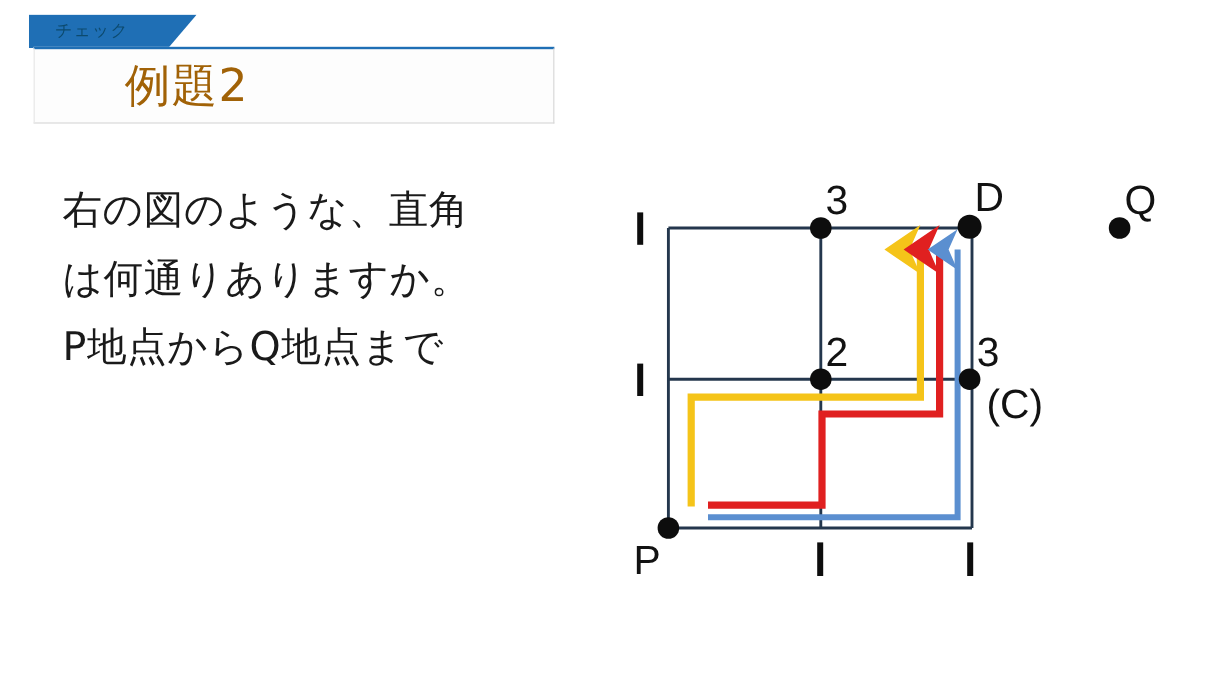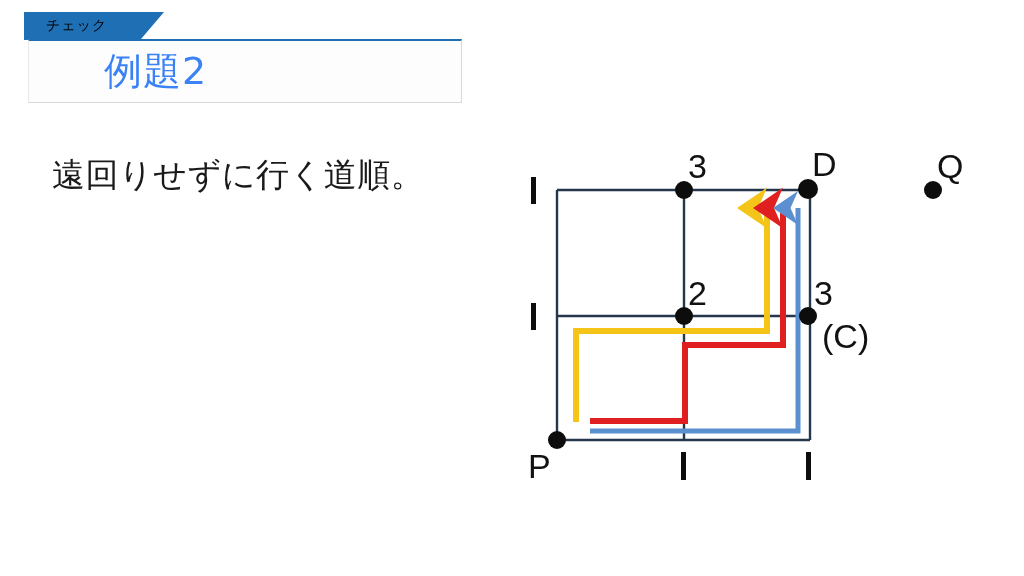--- a/index.html
+++ b/index.html
@@ -25,41 +25,41 @@
     position: absolute;
     left: 24px; top: 12px;
     width: 140px; height: 28px;
     background: #1f6fb5;
     clip-path: polygon(0 0, 100% 0, 83% 100%, 0 100%);
   }
   #tab-label {
     position: absolute;
     left: 46px; top: 17px;
     font-size: 14px;
-    color: #000000;
+    color: #0c4a6e;
     letter-spacing: 1px;
     font-family: Liberation Mono, monospace;
     white-space: nowrap;
   }
   #title-box {
     position: absolute;
     left: 28px; top: 39px;
     width: 434px; height: 64px;
     background: #fdfdfd;
     border-top: 2.5px solid #1f6fb5;
     border-right: 1px solid #d9d9d9;
     border-bottom: 1px solid #d9d9d9;
     border-left: 1px solid #e8e8e8;
     box-sizing: border-box;
   }
   #title-text {
     position: absolute;
     left: 104px; top: 46px;
     font-size: 38px;
-    color: #3b82f6;
+    color: #a16207;
     font-family: "DejaVu Sans", sans-serif;
     white-space: nowrap;
     letter-spacing: 1px;
   }
 
   
   #problem-text {
     position: absolute;
     left: 52px; top: 146px;
     width: 420px;
@@ -89,21 +89,23 @@
 <body>
 
 <div id="header-area">
   <div id="tab-shape"></div>
   <div id="tab-label">チェック</div>
   <div id="title-box"></div>
   <div id="title-text">例題2</div>
 </div>
 
 <div id="problem-text">
-  <span class="tline">遠回りせずに行く道順。</span>
+  <span class="tline">右の図のような、直角</span>
+  <span class="tline">は何通りありますか。</span>
+  <span class="tline">P地点からQ地点まで</span>
 </div>
 
 <div id="figure-area">
 <svg id="figure-svg" width="1024" height="576" viewBox="0 0 1024 576" xmlns="http://www.w3.org/2000/svg">
 
   <defs>
     <marker id="ah-yellow" markerWidth="7" markerHeight="7" refX="3.2" refY="5.4" orient="auto" markerUnits="strokeWidth">
       <path d="M3.2,0.4 L6.6,5.4 L3.2,3.9 L-0.2,5.4 Z" fill="#f5c419"></path>
     </marker>
     <marker id="ah-red" markerWidth="7" markerHeight="7" refX="3.2" refY="5.4" orient="auto" markerUnits="strokeWidth">

